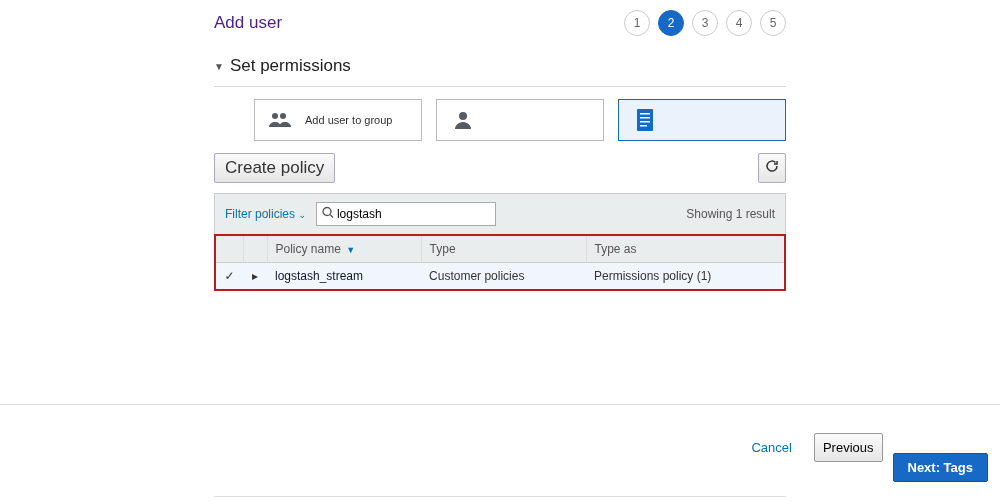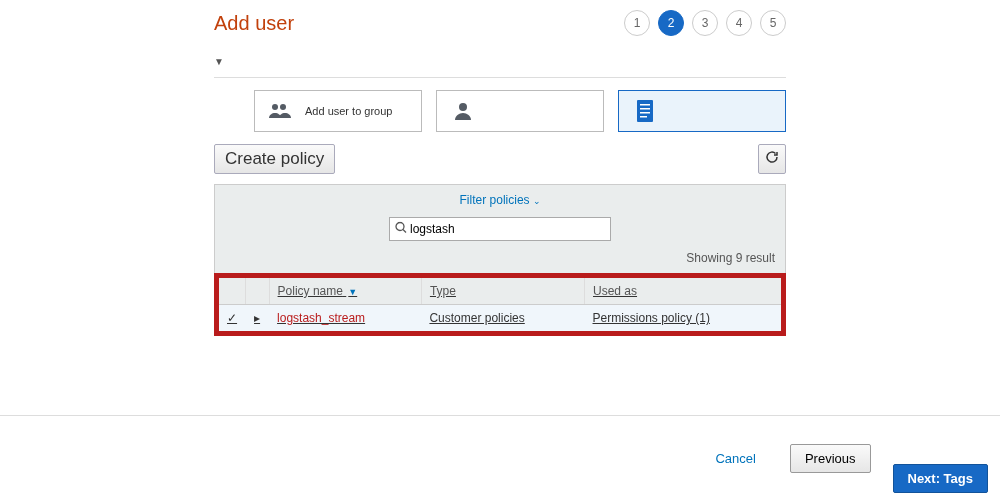--- a/index.html
+++ b/index.html
@@ -1,79 +1,80 @@
 <!DOCTYPE html>
 <html><head>
   <meta charset="utf-8">
   <style>
     * { margin: 0; padding: 0; box-sizing: border-box; }
     body { font-family: "Helvetica Neue", Helvetica, Arial, sans-serif; font-size: 13px; color: #333; background: #fff; width: 1000px; height: 501px; position: relative; }
     .container { padding: 10px 214px 0 214px; }
 
     .header-row { display: flex; justify-content: space-between; align-items: center; margin-bottom: 20px; }
-    .page-title { font-size: 20px; font-weight: 300; color: #c2410c; }
+    .page-title { font-size: 17px; font-weight: 300; color: #4c1d95; }
     .steps { display: flex; gap: 8px; }
     .step { width: 26px; height: 26px; border-radius: 50%; border: 1px solid #ccc; display: flex; align-items: center; justify-content: center; font-size: 12px; color: #666; background: #fff; cursor: pointer; }
     .step.active { background: #1769c5; color: #fff; border-color: #1769c5; }
 
     .section-header { display: flex; align-items: center; gap: 6px; font-size: 17px; color: #222; margin-bottom: 10px; cursor: pointer; }
     .caret { font-size: 10px; color: #555; }
 
     hr.sep { border: none; border-top: 1px solid #ddd; margin-bottom: 12px; }
 
     .perm-options { display: flex; gap: 14px; margin-bottom: 12px; padding-left: 40px; }
     .perm-card { flex: 1; border: 1px solid #bbb; background: #fff; padding: 10px 12px; display: flex; align-items: center; gap: 10px; cursor: pointer; height: 42px; }
     .perm-card.selected { border: 1px solid #1769c5; background: #eaf3fb; }
     .perm-icon { width: 28px; height: 24px; display: flex; align-items: center; justify-content: center; color: #545b64; flex-shrink: 0; }
     .perm-card.selected .perm-icon-doc { color: #1769c5; }
     .perm-label { font-size: 11px; color: #333; line-height: 1.3; }
 
     .actions-row { display: flex; justify-content: space-between; align-items: center; margin-bottom: 10px; }
     .btn { background: linear-gradient(#fafafa, #e6e6e6); border: 1px solid #aab; padding: 4px 10px; font-size: 17px; border-radius: 2px; cursor: pointer; color: #333; }
     .btn-refresh { padding: 4px 6px; }
 
-    .filter-bar { background: #eaeded; border: 1px solid #ccc; border-bottom: none; padding: 8px 10px; display: flex; align-items: center; gap: 10px; flex-direction: column; }
+    .filter-bar { background: #eaeded; border: 1px solid #ccc; border-bottom: none; padding: 8px 10px; display: flex; align-items: center; gap: 10px; }
     .filter-link { color: #0073bb; font-size: 12px; cursor: pointer; }
     .search-wrap { position: relative; }
     .search-icon { position: absolute; left: 6px; top: 50%; transform: translateY(-50%); color: #555; font-size: 12px; }
-    .search-input { padding: 4px 6px 4px 20px; border: 1px solid #aaa; font-size: 12px; width: 222px; }
+    .search-input { padding: 4px 6px 4px 20px; border: 1px solid #aaa; font-size: 12px; width: 180px; }
     .result-count { margin-left: auto; font-size: 12px; color: #555; }
 
-    .table { width: 100%; border-collapse: collapse; border: 5px solid #b91c1c; text-decoration: underline; }
+    .table { width: 100%; border-collapse: collapse; border: 2px solid #b91c1c; }
     .table th { background: #eaeded; text-align: left; font-weight: normal; font-size: 12px; color: #555; padding: 6px 8px; border-bottom: 1px solid #ccc; border-right: 1px solid #ddd; }
     .table th .sort { color: #0073bb; font-size: 9px; margin-left: 2px; }
     .table td { padding: 6px 8px; font-size: 12px; background: #f0f6fb; border-bottom: 1px solid #e5e5e5; }
-    .table td.link { color: #b91c1c; cursor: pointer; }
+    .table td.link { color: #0f172a; cursor: pointer; }
     .check-col { width: 28px; text-align: center; }
     .expand-col { width: 24px; text-align: center; color: #333; cursor: pointer; }
 
     .boundary-section { margin-top: 175px; }
 
-    .footer { position: absolute; bottom: 0; left: 0; right: 0; border-top: 1px solid #ddd; padding: 8px 12px; display: flex; justify-content: flex-end; align-items: center; gap: 22px; background: #fff; }
+    .footer { position: absolute; bottom: 11px; left: 0; right: 0; border-top: 1px solid #ddd; padding: 8px 12px; display: flex; justify-content: flex-end; align-items: center; gap: 10px; background: #fff; }
     .btn-cancel { background: none; border: none; color: #0073bb; font-size: 13px; cursor: pointer; padding: 6px 12px; }
-    .btn-prev { background: linear-gradient(#fafafa, #e6e6e6); border: 1px solid #999; padding: 6px 14px; font-size: 13px; cursor: pointer; border-radius: 2px; }
+    .btn-prev { background: linear-gradient(#fafafa, #e6e6e6); border: 1px solid #999; padding: 6px 8px; font-size: 13px; cursor: pointer; border-radius: 2px; }
     .btn-next { background: #1769c5; color: #fff; border: 1px solid #12539a; padding: 6px 14px; font-size: 13px; font-weight: bold; cursor: pointer; border-radius: 2px; margin-top: 40px; }
   </style>
 </head>
 <body>
 
 <div class="container">
   <div class="header-row">
     <div class="page-title">Add user</div>
     <div class="steps">
       <div class="step">1</div>
       <div class="step active">2</div>
       <div class="step">3</div>
       <div class="step">4</div>
       <div class="step">5</div>
     </div>
   </div>
 
   <div class="section-header">
     <span class="caret">▼</span>
+    <span>Set permissions</span>
   </div>
   <hr class="sep">
 
   <div class="perm-options">
     <div class="perm-card">
       <span class="perm-icon">
         <svg width="28" height="18" viewBox="0 0 28 18">
             <circle cx="8" cy="5" r="3" fill="#545b64"></circle>
             <circle cx="16" cy="5" r="3" fill="#545b64"></circle>
             <path d="M2 16c0-3 3-5 6-5s6 2 6 5" fill="#545b64"></path>
@@ -121,34 +122,34 @@
     </span>
     <span class="search-wrap">
       <span class="search-icon">
         <svg width="12" height="12" viewBox="0 0 12 12">
             <circle cx="5" cy="5" r="4" fill="none" stroke="#555" stroke-width="1.3"></circle>
             <line x1="8" y1="8" x2="11" y2="11" stroke="#555" stroke-width="1.3"></line>
           </svg>
       </span>
       <input class="search-input" value="logstash" style="">
     </span>
-    <span class="result-count">Showing 9 result</span>
+    <span class="result-count">Showing 1 result</span>
   </div>
 
   <table class="table">
     <thead>
       <tr>
         <th class="check-col"></th>
         <th class="expand-col"></th>
         <th>
           <span>Policy name</span>
           <span class="sort">▼</span>
         </th>
         <th>Type</th>
-        <th>Used as</th>
+        <th>Type as</th>
       </tr>
     </thead>
     <tbody>
       <tr>
         <td class="check-col">
           <span>✓</span>
         </td>
         <td class="expand-col">
           <span>▸</span>
         </td>

